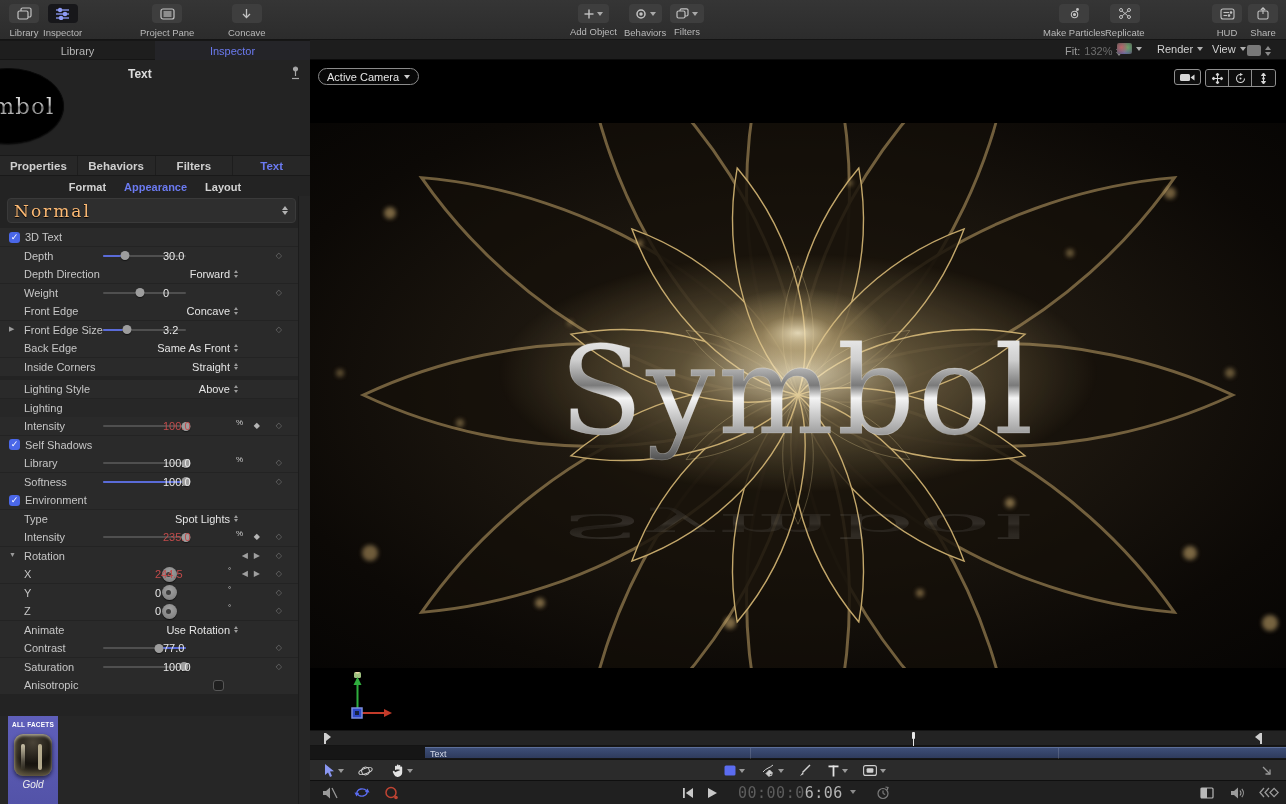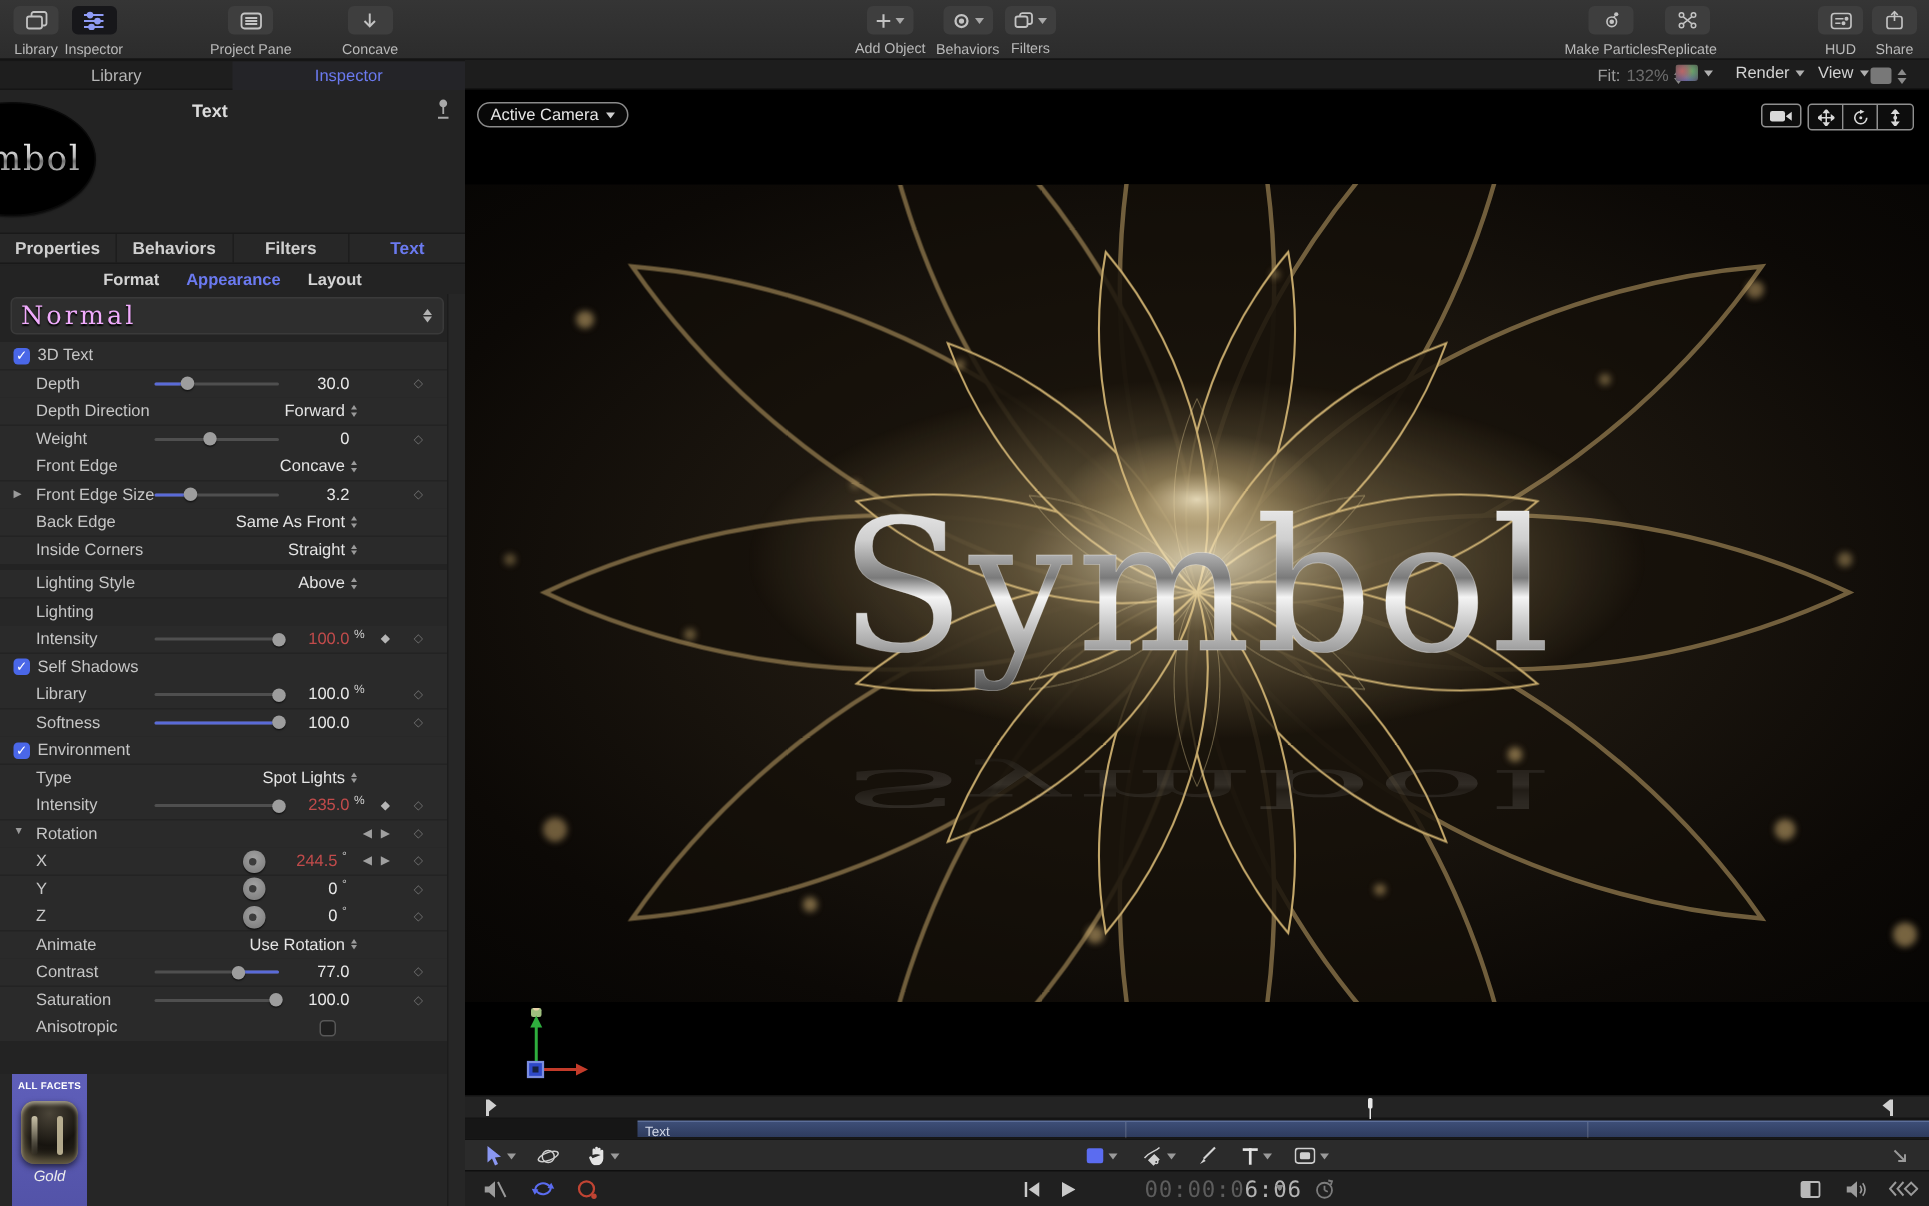--- a/index.html
+++ b/index.html
@@ -36,21 +36,21 @@
                    color:#cfcfcf; border-right:1px solid #1d1d1d; }
   #ins-tabs .tab:last-child { border-right:none; }
   #ins-tabs .tab.sel { color:#6b7af0; }
   #sub-tabs { position:absolute; left:0; top:136px; width:310px; height:19px; background:#232323;
               display:flex; align-items:center; justify-content:center; gap:18px; font-size:11px; font-weight:bold; }
   #sub-tabs .stab { color:#d3d3d3; }
   #sub-tabs .stab.sel { color:#6b7af0; }
   #style-row { position:absolute; left:7px; top:157px; width:289px; height:25px; background:#2e2e2e;
                border:1px solid #3a3a3a; border-radius:4px; display:flex; align-items:center; }
   #style-row .style-name { margin-left:6px; font-family:"DejaVu Serif", serif; font-size:17px; letter-spacing:2px;
-                           color:#f0abfc; text-shadow:0 1px 1px #000; }
+                           color:#fdba74; text-shadow:0 1px 1px #000; }
   .spin { display:flex; flex-direction:column; align-items:center; gap:1.5px; }
   .spin i { display:block; width:0; height:0; border:3px solid transparent; }
   .spin i.up { border-bottom:4px solid #b2b2b2; }
   .spin i.dn { border-top:4px solid #b2b2b2; }
   #style-row .spin { position:absolute; right:7px; }
 
   
   #params { position:absolute; left:0; top:187px; width:298px; }
   .row { position:relative; height:18px; margin-bottom:0.5px; background:#2a2a2a; font-size:11px; }
   .row.hdr { background:#272727; }
@@ -58,21 +58,21 @@
   .rlabel { position:absolute; left:24px; top:3px; color:#c6c6c6; white-space:nowrap; }
   .rlabel.at10 { left:25px; }
   .disc { position:absolute; left:9px; top:4.5px; font-size:7px; color:#9a9a9a; }
   .cbox { position:absolute; left:9px; top:3.5px; width:11px; height:11px; border-radius:3px; background:#4a67e8;
           color:#fff; font-size:9px; line-height:11px; text-align:center; }
   .cbox.off { left:213px; background:#1f1f1f; border:1px solid #575757; }
   .track { position:absolute; left:103px; top:8px; width:83px; height:2px; background:#4f4f4f; border-radius:1px; }
   .fill { position:absolute; top:0; height:2px; background:#5a6bd8; border-radius:1px; }
   .thumb { position:absolute; top:-3.5px; width:9px; height:9px; background:#9d9d9d; border-radius:50%;
            transform:translateX(-50%); box-shadow:0 1px 1px rgba(0,0,0,.5); }
-  .val { position:absolute; right:65px; top:3px; width:70px; text-align:right; color:#e8e8e8; }
+  .val { position:absolute; right:65px; top:3px; width:70px; color:#e8e8e8; }
   .val.red { color:#c14b4b; }
   .unit { position:absolute; left:236px; top:1px; font-size:8px; color:#cfcfcf; }
   .popup { position:absolute; right:60px; top:3px; display:flex; gap:4px; color:#e4e4e4; }
   .popup .spin i.up { border-bottom:3.5px solid #9a9a9a; border-width:2.5px 2.5px 3.5px; }
   .popup .spin i.dn { border-top:3.5px solid #9a9a9a; border-width:3.5px 2.5px 2.5px; }
   .kf { position:absolute; right:16px; top:4px; font-size:8px; color:#6f6f6f; }
   .kfa { position:absolute; top:4px; font-size:8px; color:#9f9f9f; }
   .dial { position:absolute; left:162px; top:1.5px; width:15px; height:15px; border-radius:50%;
           background:radial-gradient(circle at 50% 35%, #a2a2a2, #787878); box-shadow:0 1px 1px rgba(0,0,0,.6); }
   .dial::after { content:""; position:absolute; left:4px; top:5px; width:5px; height:5px; border-radius:50%; background:#3c3c3c; }
@@ -838,21 +838,21 @@
         <svg width="10" height="10" viewBox="0 0 10 10" fill="#c9c9c9">
             <rect x="0" y="0" width="1.8" height="10"></rect>
             <polygon points="10,0 10,10 2.8,5"></polygon>
           </svg>
       </span>
       <span class="tr-item playbtn" style="left:398px; top:7px;">
         <svg width="9" height="10" viewBox="0 0 9 10" fill="#c9c9c9">
             <polygon points="0,0 9,5 0,10"></polygon>
           </svg>
       </span>
-      <span class="tr-item" id="timecode" style="left:428px; top:3px;margin-left:25px;">
+      <span class="tr-item" id="timecode" style="left:428px; top:3px;">
         <span class="dim">00:00:0</span>
           <span class="bright">6:06</span>
       </span>
       <span class="tr-item" style="left:540px; top:9px;">
         <span class="chev" style="border-top-color:#8a8a8a; margin-top:0;"></span>
       </span>
       <span class="tr-item" style="left:566px; top:5px;">
         <svg width="14" height="14" viewBox="0 0 14 14" fill="none" stroke="#7c7c7c" stroke-width="1.2">
             <circle cx="7" cy="7.5" r="5"></circle>
             <line x1="7" y1="7.5" x2="7" y2="4.5"></line>

